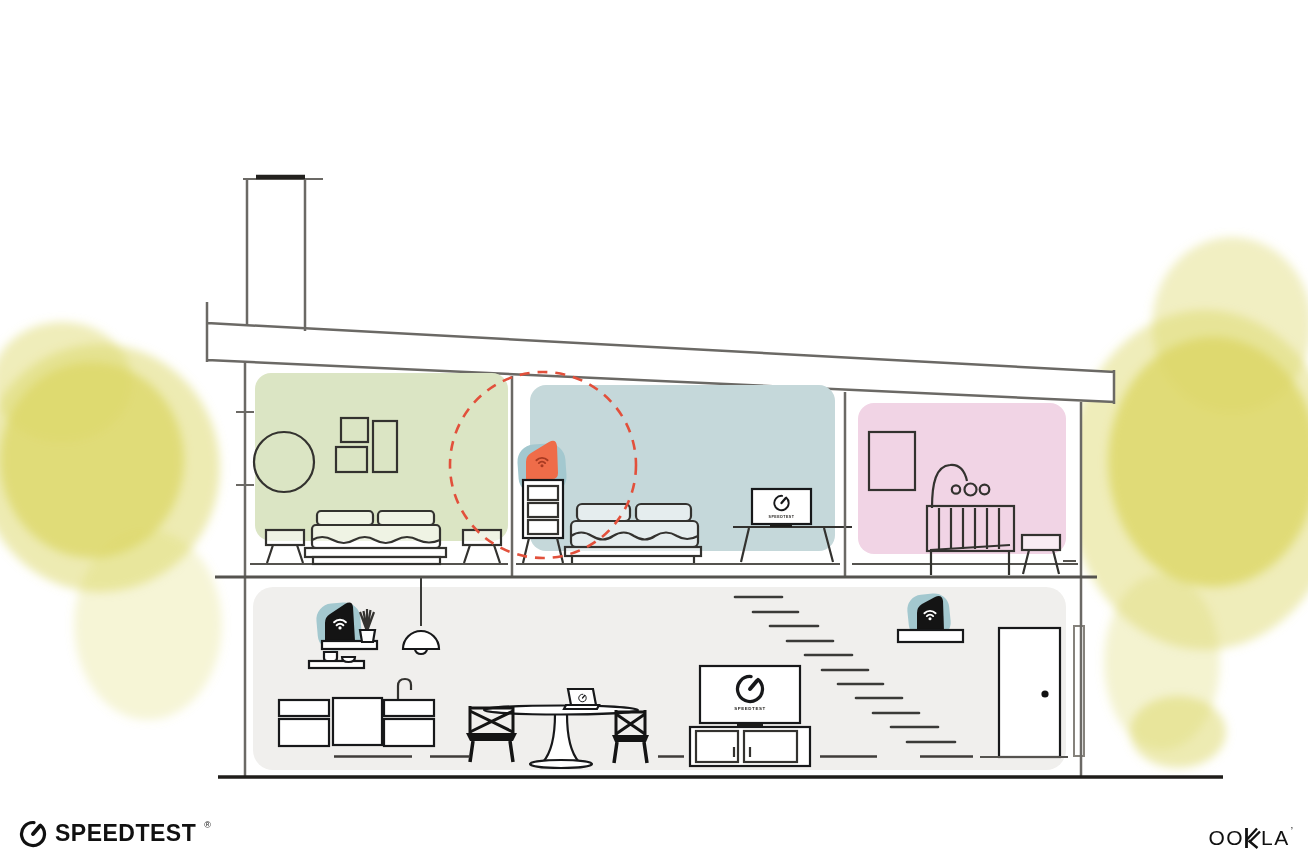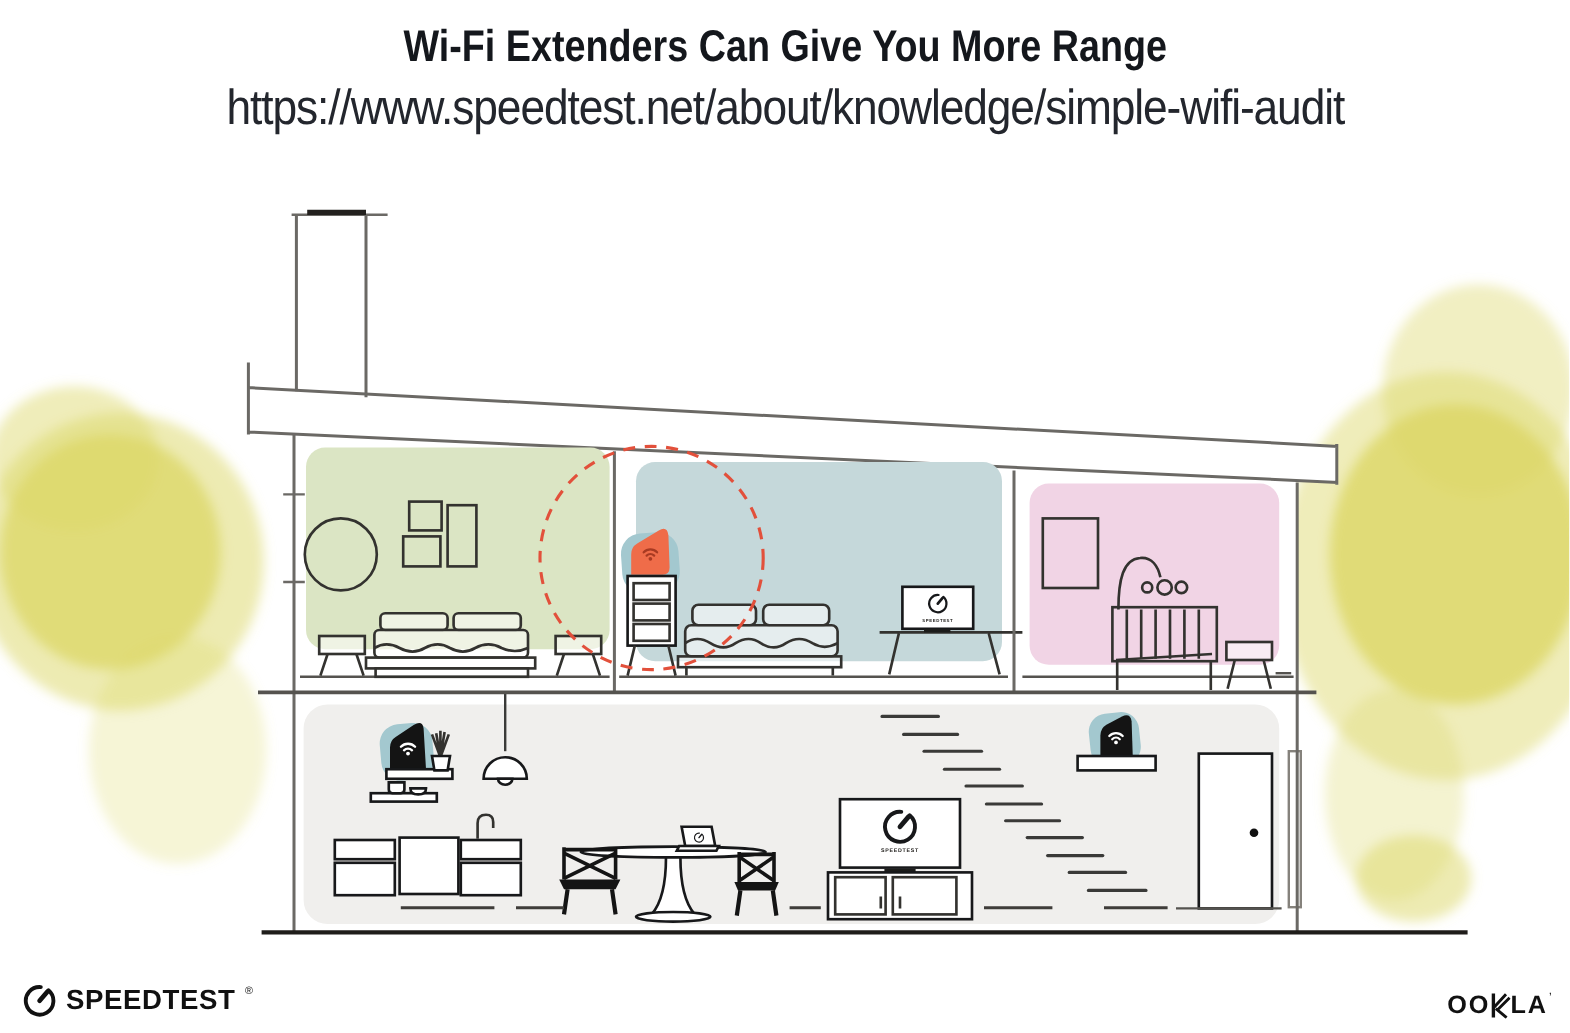--- a/index.html
+++ b/index.html
@@ -23,32 +23,28 @@
   .dash-red{stroke:var(--range_circle_red,#e2503b);}
   .ln{stroke:#6b6965;stroke-width:2.5;fill:none;}
   .fu{stroke:#33322f;stroke-width:2.2;fill:none;}
   .fuw{stroke:#33322f;stroke-width:2.2;fill:rgba(255,255,255,.55);}
   .bk{stroke:#17181a;stroke-width:2.2;fill:#fff;}
   .blk{fill:#141414;stroke:none;}
   .footer-left{position:absolute;left:18px;bottom:13px;display:flex;align-items:center;gap:7px;color:#111;}
   .footer-left .word{font-size:23px;font-weight:700;letter-spacing:.5px;}
   .footer-left .reg{font-size:9px;vertical-align:top;position:relative;top:-8px;left:1px;}
   .footer-right{position:absolute;right:16px;bottom:11px;display:flex;align-items:center;color:#111;}
-  .footer-right .word{font-size:21px;font-weight:700;letter-spacing:1.5px;text-align:right;}
+  .footer-right .word{font-size:21px;font-weight:400;letter-spacing:1.5px;text-align:right;}
   .footer-right .mark{font-size:10px;position:relative;top:-7px;left:1px;}
 </style>
 </head>
 <body>
 
 <div class="page">
 
-  <div class="header">
-    <span class="title">Wi-Fi Extenders Can Give You More Range</span>
-    <span class="url"><span>https://www.speedtest.net/about/knowledge/simple-wifi-audit</span></span>
-  </div>
 
   <svg class="scene" viewBox="0 0 1308 861">
     <defs>
       <filter id="soft" x="-30%" y="-30%" width="160%" height="160%">
         <feGaussianBlur stdDeviation="5"></feGaussianBlur>
       </filter>
       <g id="wifi-glyph">
         <path d="M-6.2 0.3 a 8.6 8.6 0 0 1 12.4 0" stroke="currentColor" stroke-width="2.1" fill="none" stroke-linecap="round"></path>
         <path d="M-3.5 3.4 a 5 5 0 0 1 7 0" stroke="currentColor" stroke-width="2.1" fill="none" stroke-linecap="round"></path>
         <circle cx="0" cy="6.3" r="1.7" fill="currentColor"></circle>

